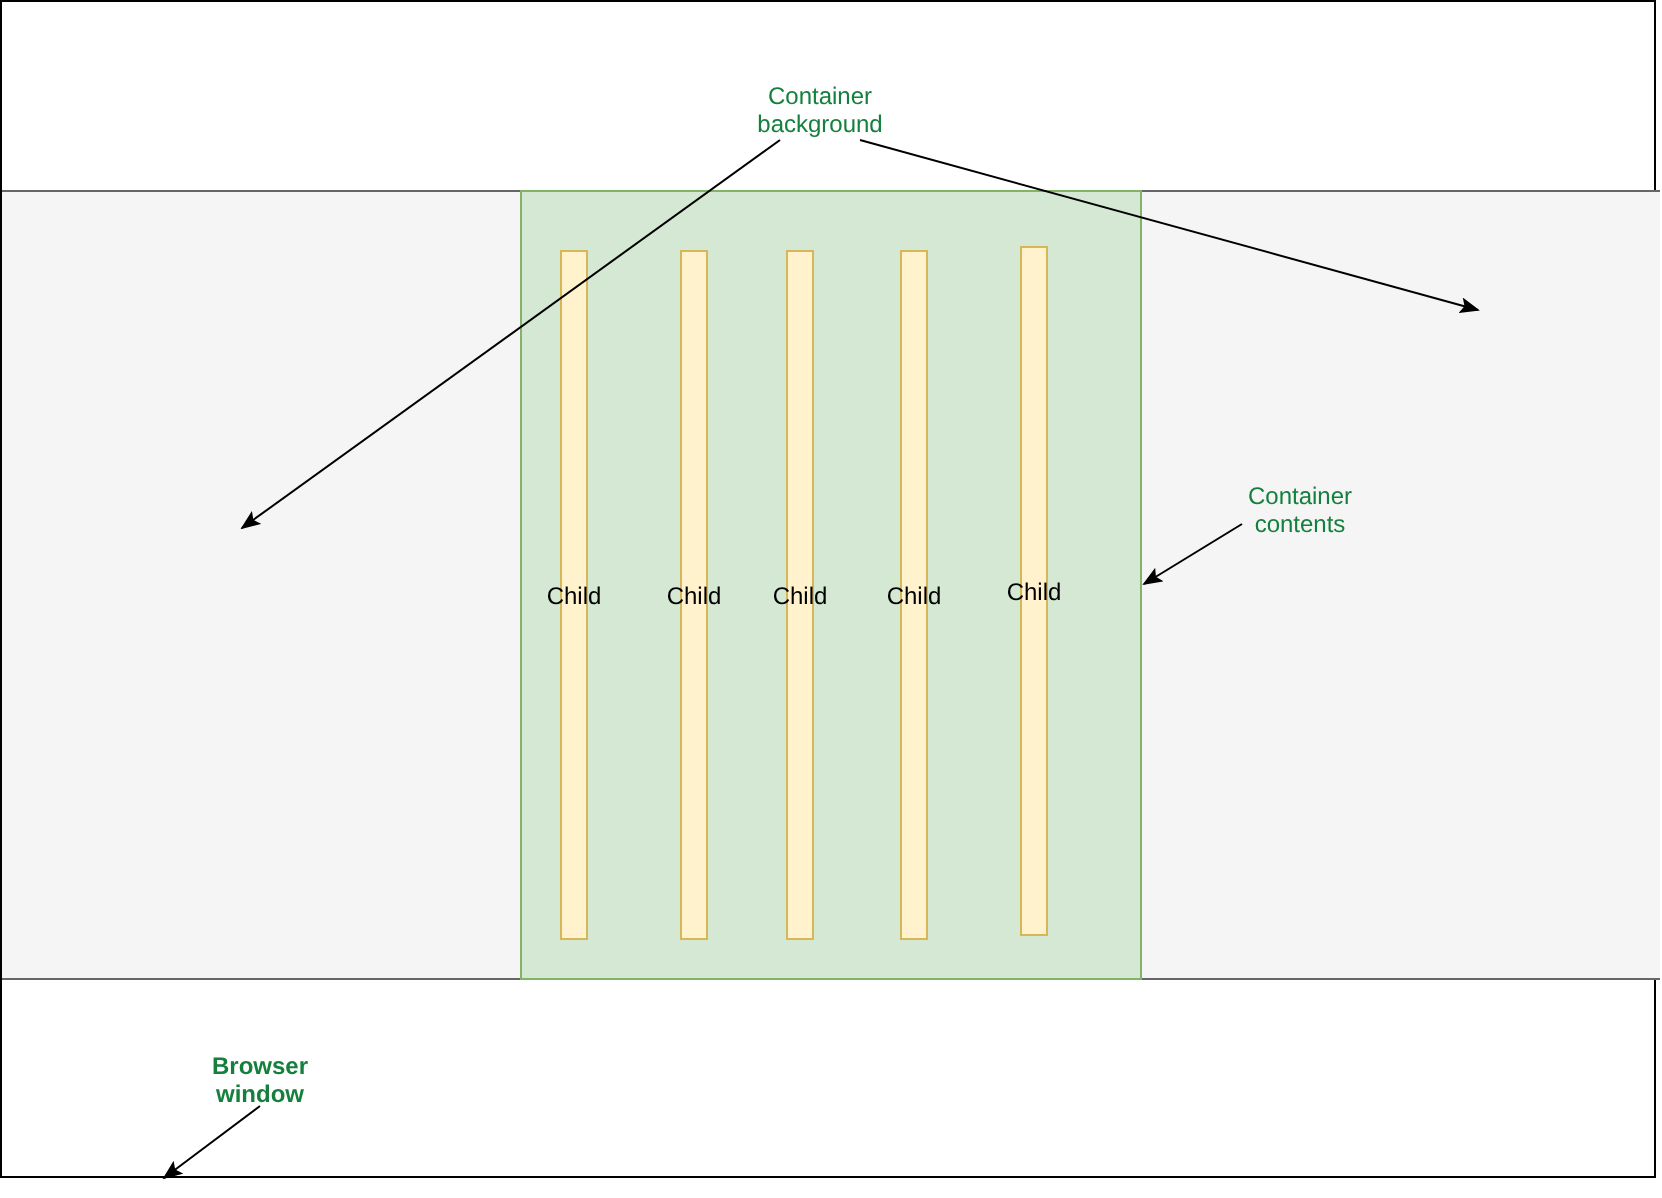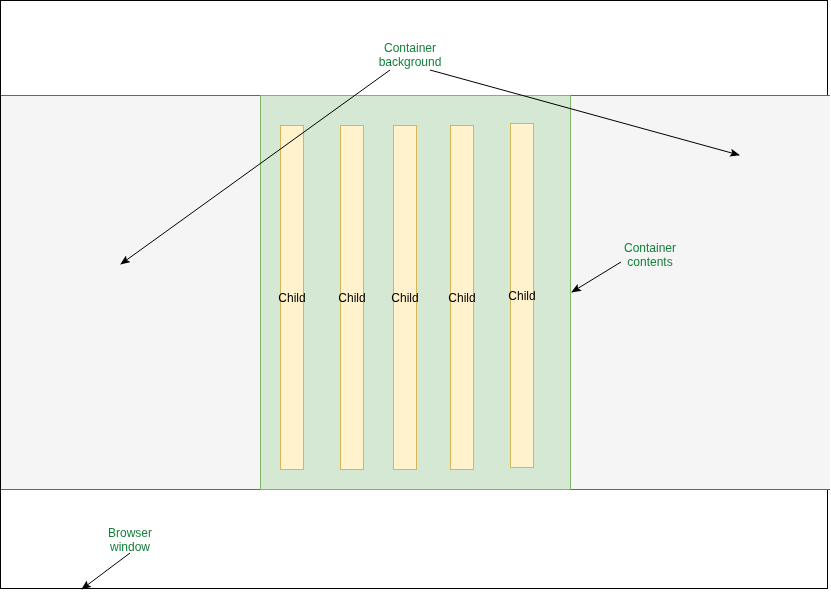--- a/index.html
+++ b/index.html
@@ -5,21 +5,21 @@
     html, body { margin: 0; padding: 0; background: #ffffff; }
     body { width: 831px; height: 599px; position: relative; overflow: hidden;
            font-family: "Liberation Sans", sans-serif; }
     .browser-window { position: absolute; left: 0; top: 0; width: 828px; height: 589px;
            border: 1px solid #000; box-sizing: border-box; background: #fff; }
     .band { position: absolute; left: 1px; top: 95px; width: 829px; height: 395px;
            background: #f5f5f5; border-top: 1px solid #666; border-bottom: 1px solid #666;
            box-sizing: border-box; }
     .container { position: absolute; left: 260px; top: 95px; width: 311px; height: 395px;
            background: #d5e8d4; border: 1px solid #82b366; box-sizing: border-box; }
-    .child { position: absolute; width: 24px; background: #fff2cc; border: 1px solid #d6b656;
+    .child { position: absolute; width: 14px; background: #fff2cc; border: 1px solid #d6b656;
            box-sizing: border-box; display: flex; align-items: center; justify-content: center;
            font-size: 12px; color: #000; }
     .label { position: absolute; font-size: 12px; color: #15803d; text-align: center; line-height: 14px; }
     svg.arrows { position: absolute; left: 0; top: 0; }
   </style>
 </head>
 <body>
 
 <div class="browser-window"></div>
 <div class="band"></div>
@@ -50,14 +50,14 @@
   <line x1="390" y1="70" x2="121" y2="264" stroke="#000" stroke-width="1" marker-end="url(#ah)"></line>
   <line x1="430" y1="70" x2="739" y2="155" stroke="#000" stroke-width="1" marker-end="url(#ah)"></line>
   <line x1="621" y1="262" x2="572" y2="292" stroke="#000" stroke-width="1" marker-end="url(#ah)"></line>
   <line x1="130" y1="553" x2="82" y2="589" stroke="#000" stroke-width="1" marker-end="url(#ah)"></line>
 </svg>
 
 <div class="label" style="left:360px;top:41px;width:100px;white-space:pre;">Container
 background</div>
 <div class="label" style="left:600px;top:241px;width:100px;white-space:pre;">Container
 contents</div>
-<div class="label" style="left:80px;top:526px;width:100px;white-space:pre;">Browser
+<div class="label" style="left:80px;top:526px;width:100px;white-space:pre;font-weight:bold;">Browser
 window</div>
 
 </body></html>

